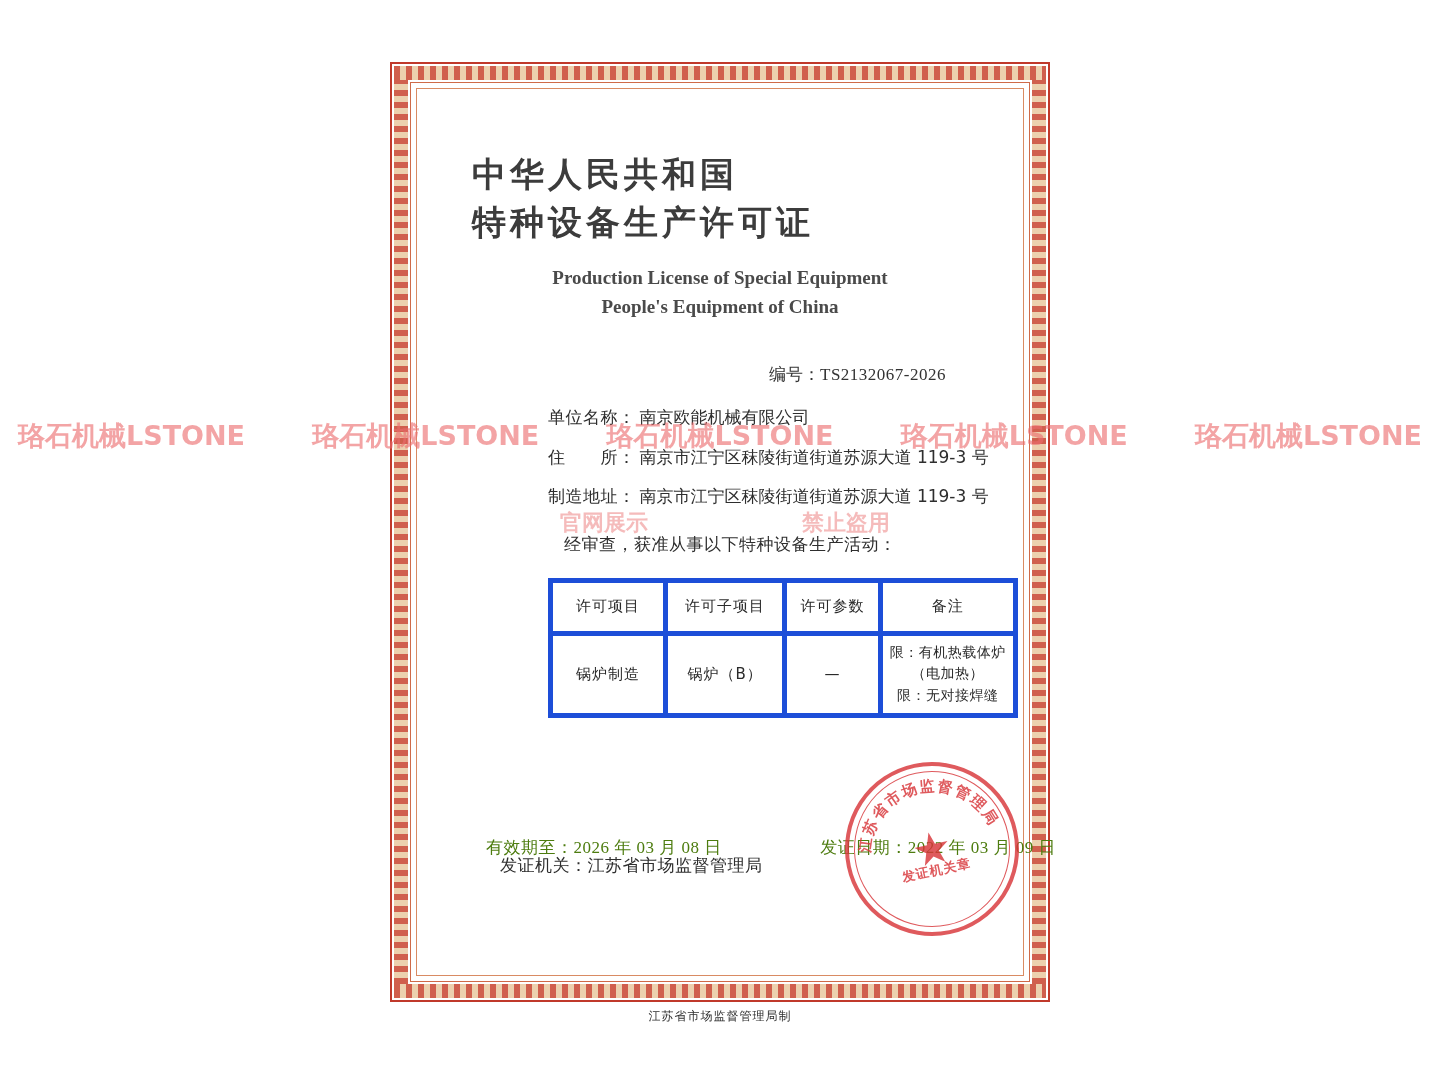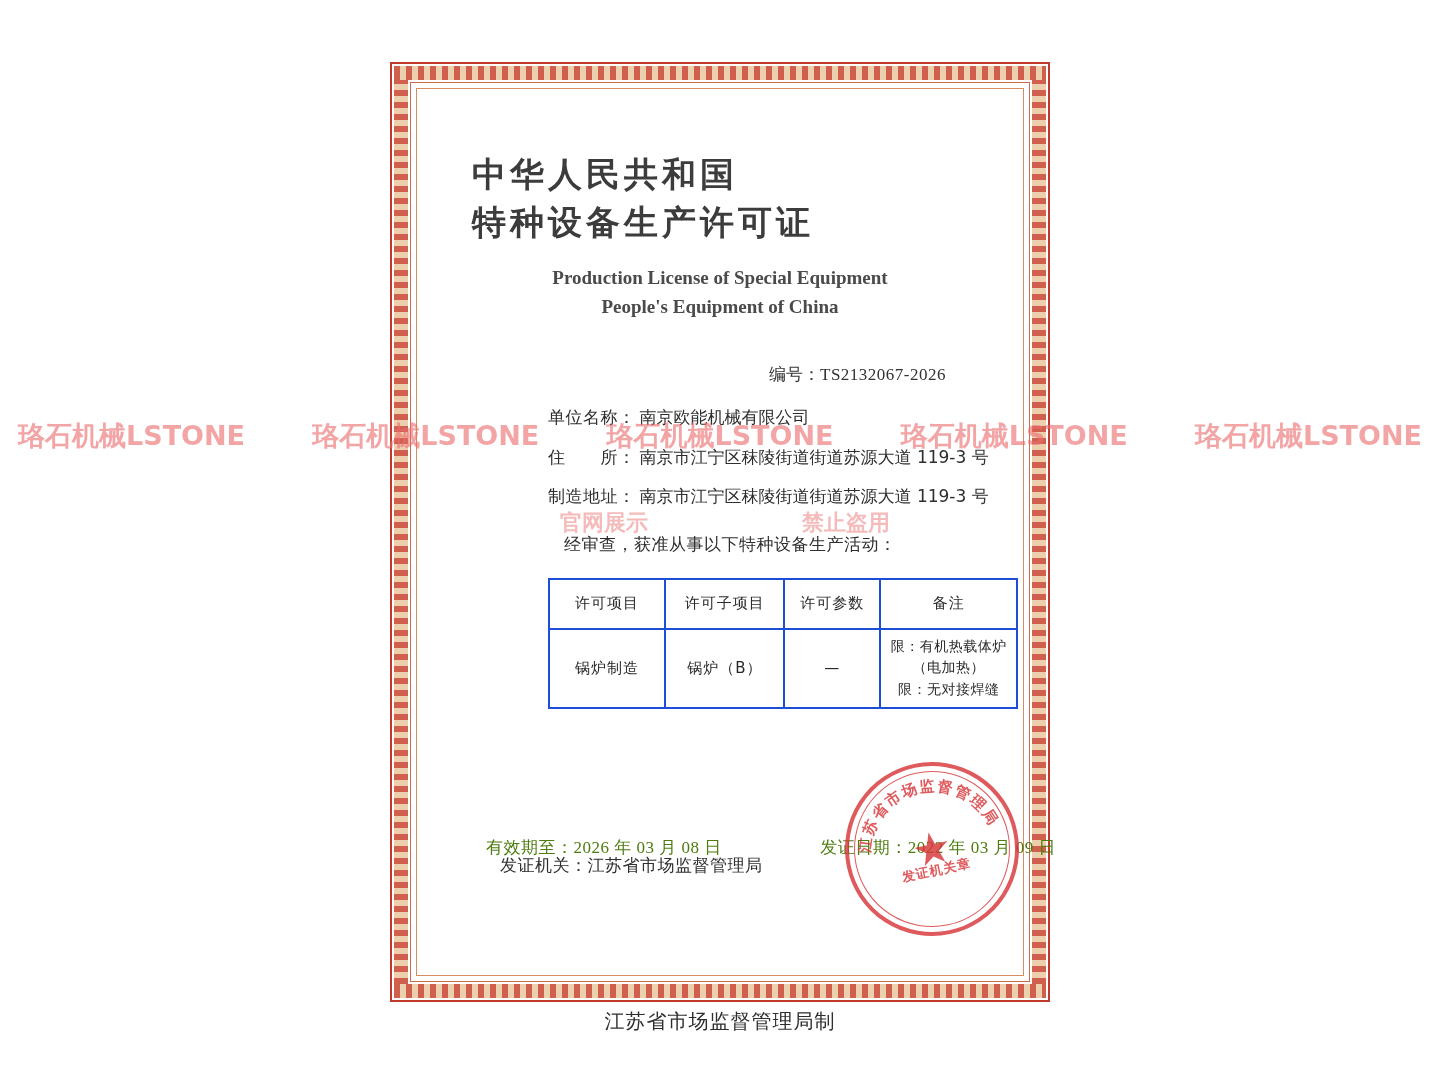--- a/index.html
+++ b/index.html
@@ -174,21 +174,21 @@
 
   
   table.lic {
     margin: 22px 0 0 76px;
     border-collapse: collapse;
     width: 470px;
     font-size: 15px;
     color: #2a2a2a;
   }
   table.lic th, table.lic td {
-    border: 2px solid #1d4ed8;
+    border: 5px solid #1d4ed8;
     text-align: center;
     vertical-align: middle;
     padding: 9px 4px;
     font-weight: normal;
     letter-spacing: 1px;
   }
   table.lic th {
     height: 30px;
   }
   table.lic td.remark {
@@ -282,21 +282,21 @@
     letter-spacing: 1px;
   }
 
   
   .caption {
     position: absolute;
     left: 0;
     right: 0;
     top: 1008px;
     text-align: center;
-    font-size: 20px;
+    font-size: 12px;
     color: #2e2e2e;
     letter-spacing: 1px;
     z-index: 15;
   }
 </style>
 </head>
 <body>
 
 <div class="cert">
   <div class="frame-outer"></div>

